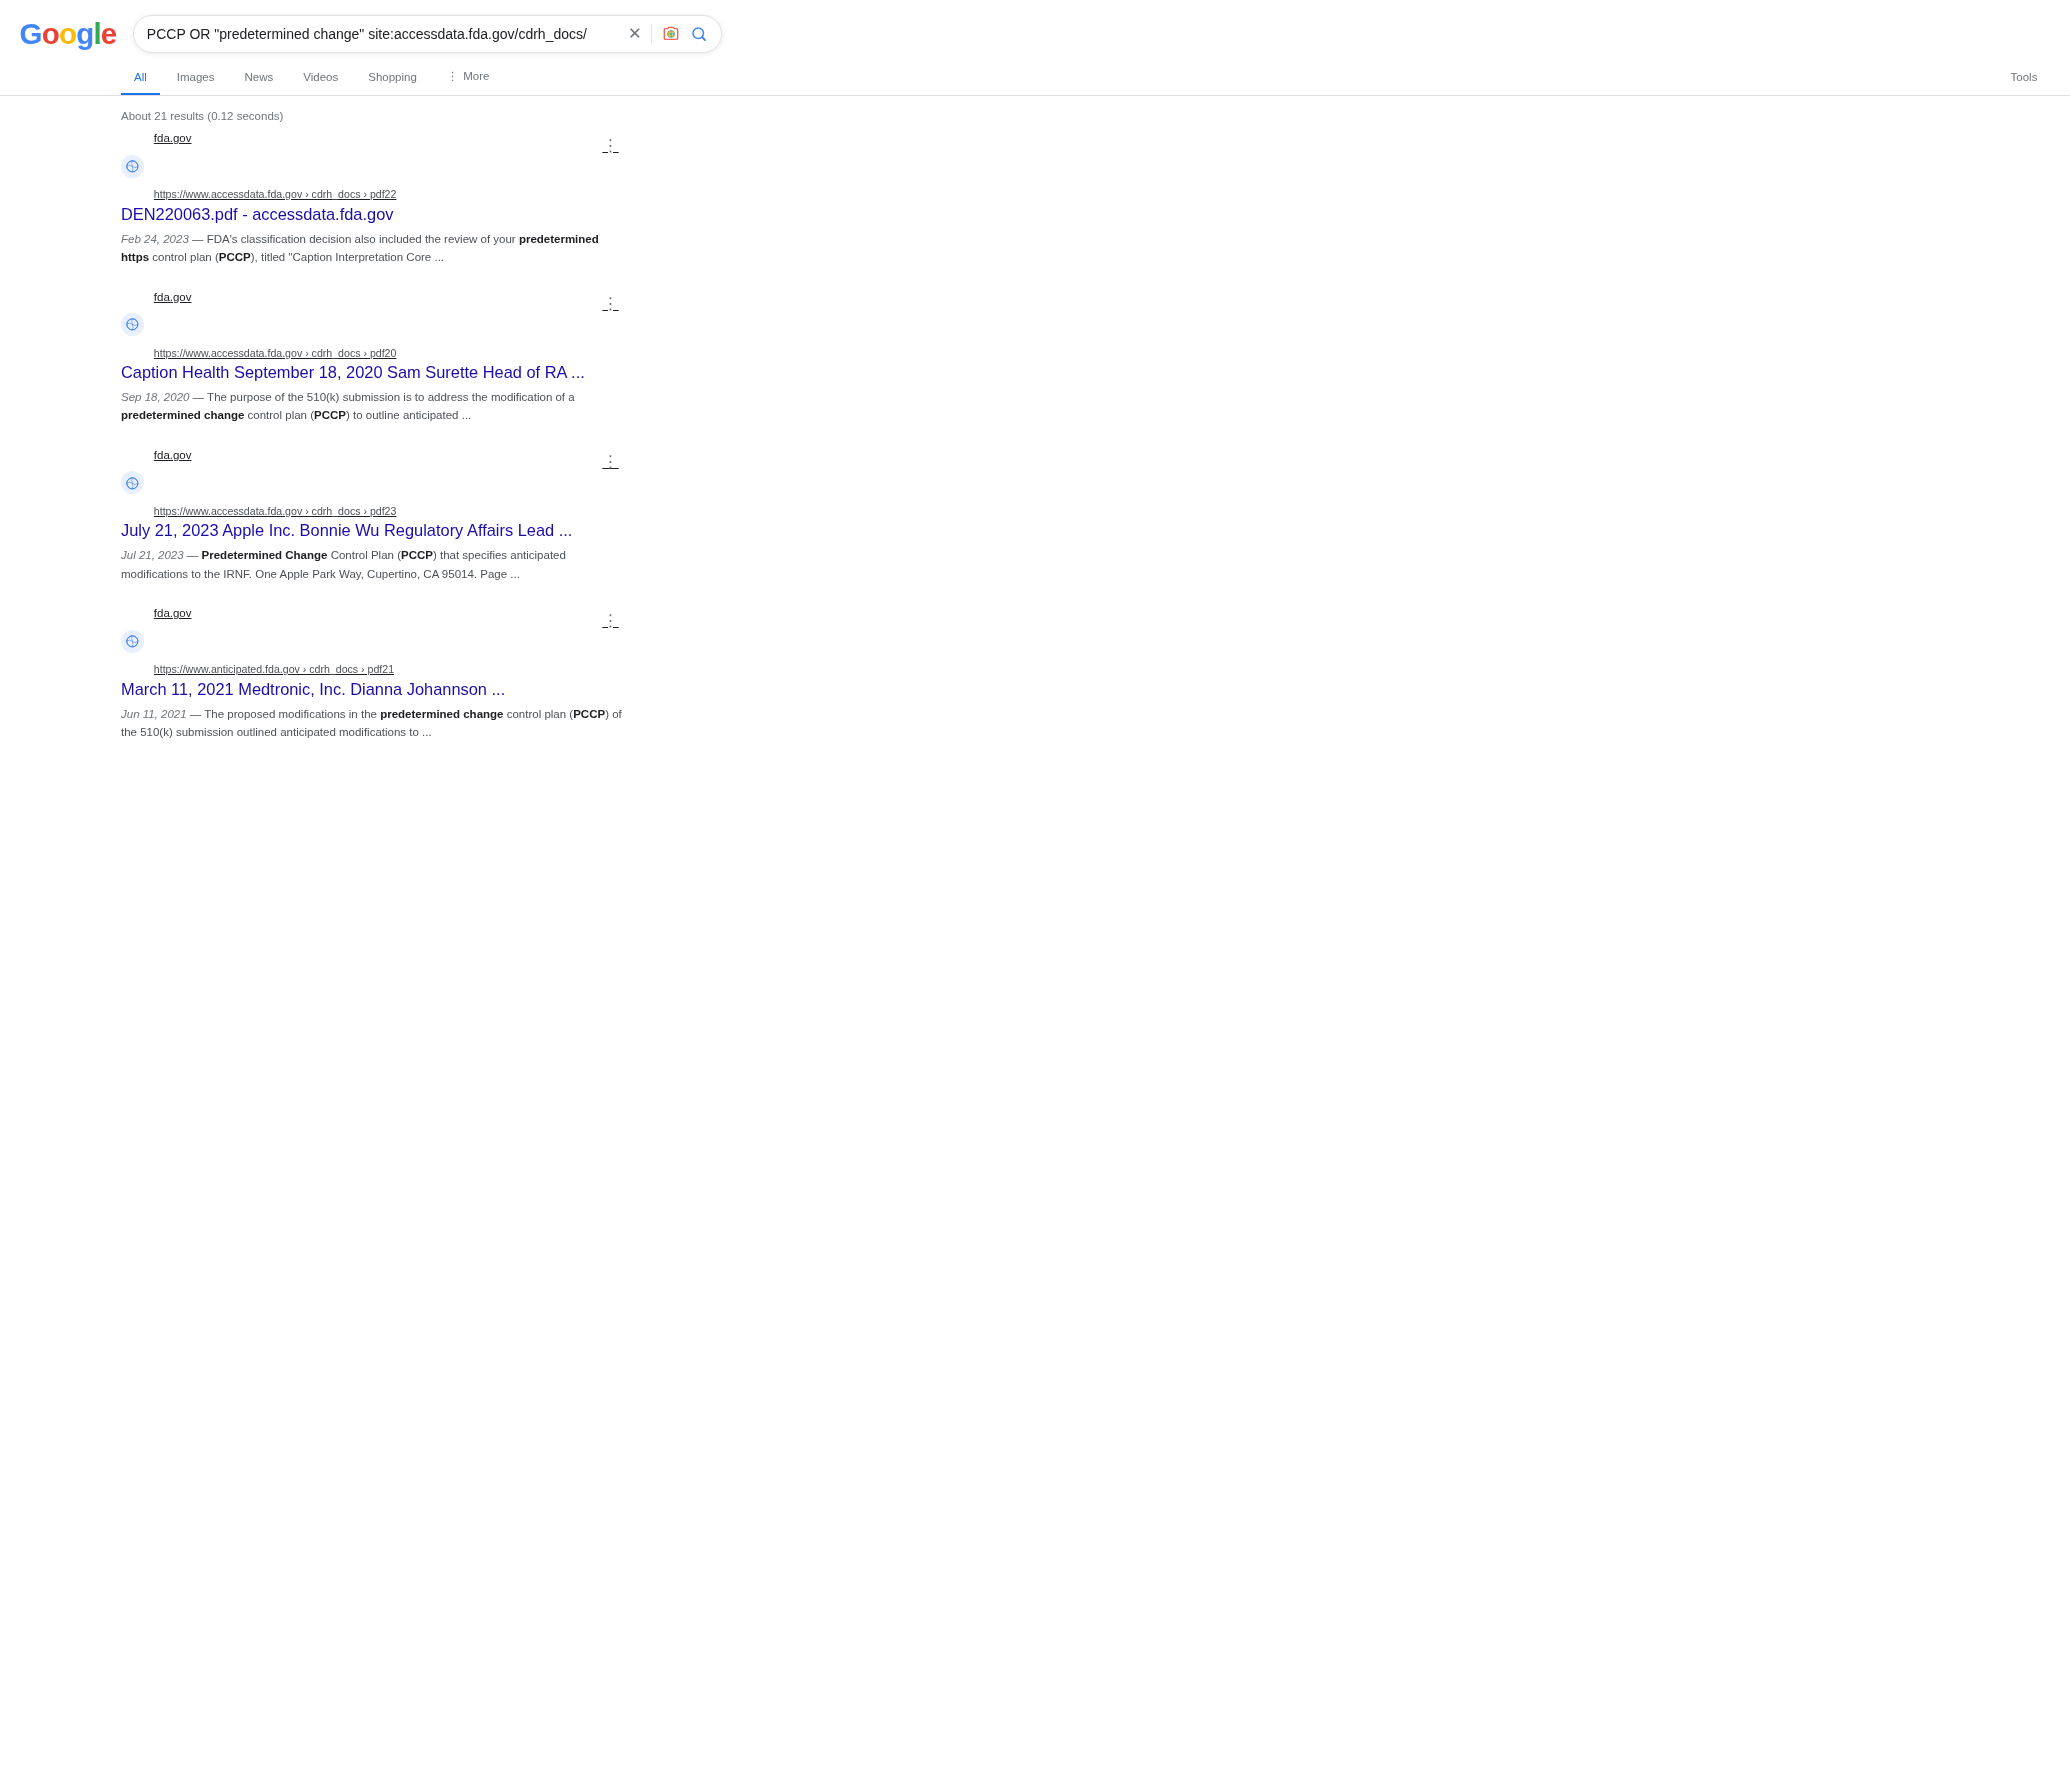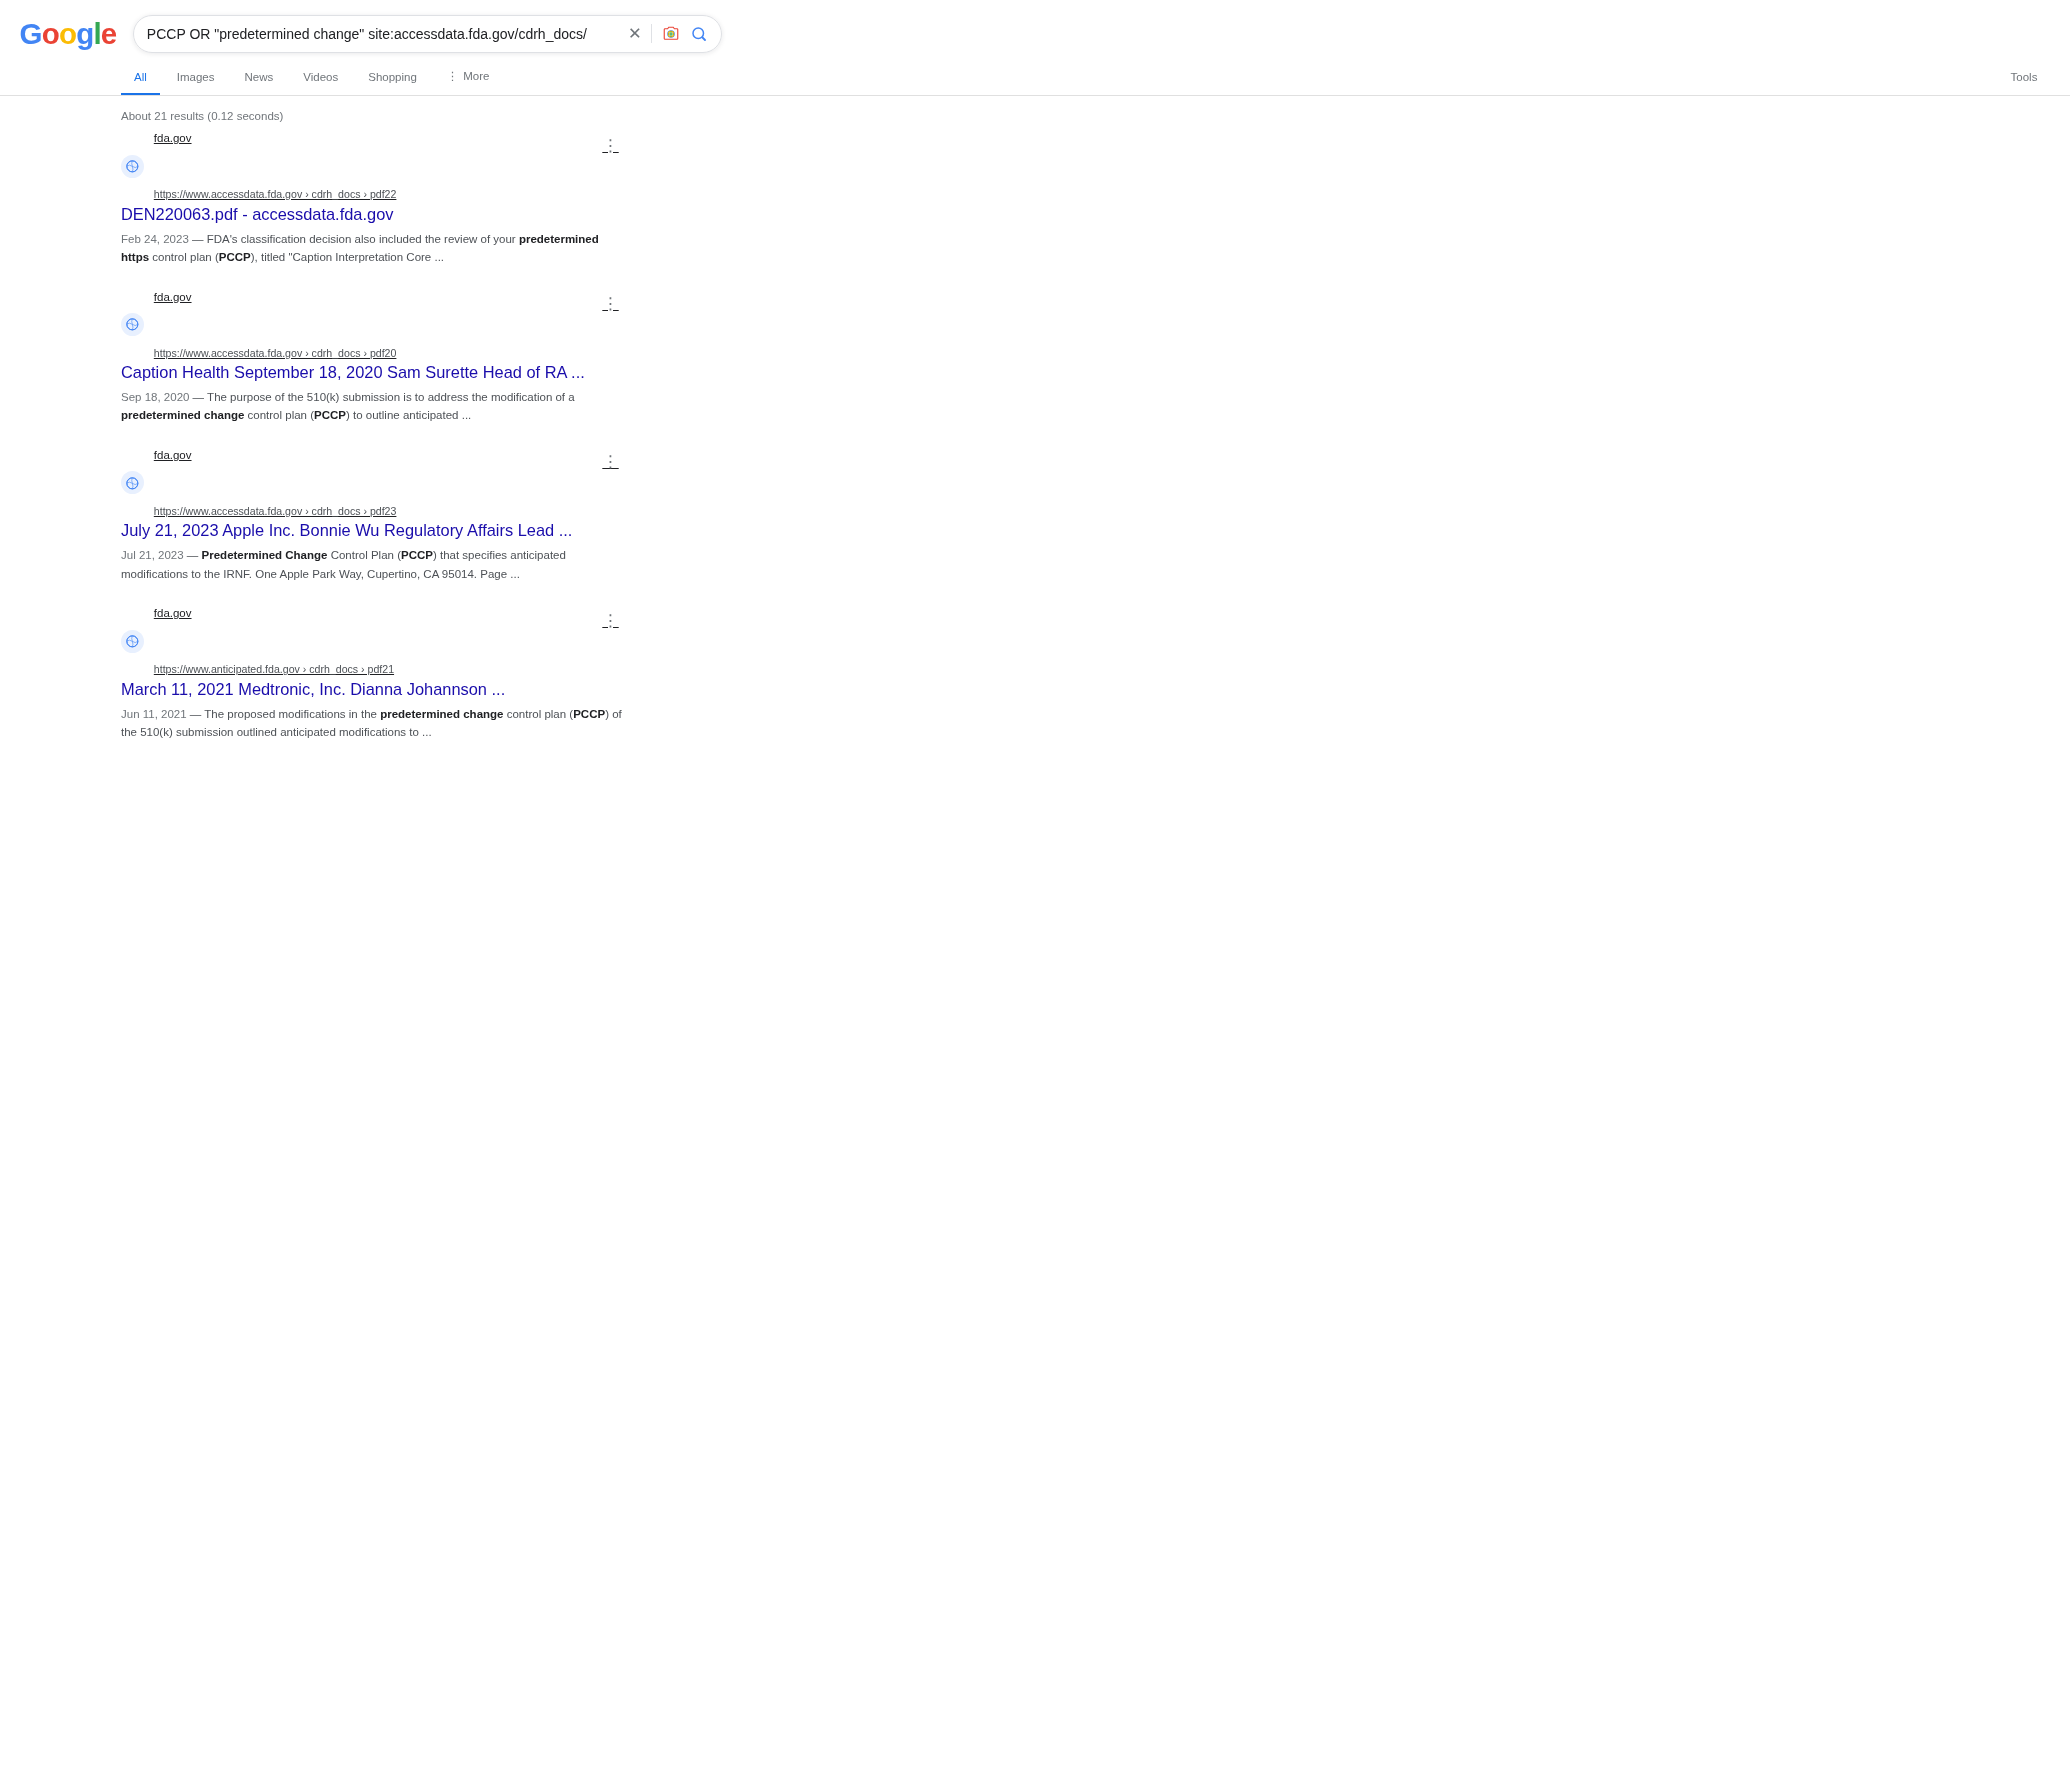--- a/index.html
+++ b/index.html
@@ -189,20 +189,21 @@
       font-size: 11.5px;
       color: #4d5156;
       line-height: 1.58;
     }
     .result-snippet .bold {
       font-weight: 700;
       color: #202124;
     }
     .result-snippet .date {
       color: #70757a;
+      font-style: italic;
     }
   </style>
 </head>
 <body>
 
 <div class="header">
   <a class="google-logo" href="#">
     <span class="logo-g">G</span>
       <span class="logo-o1">o</span>
       <span class="logo-o2">o</span>

